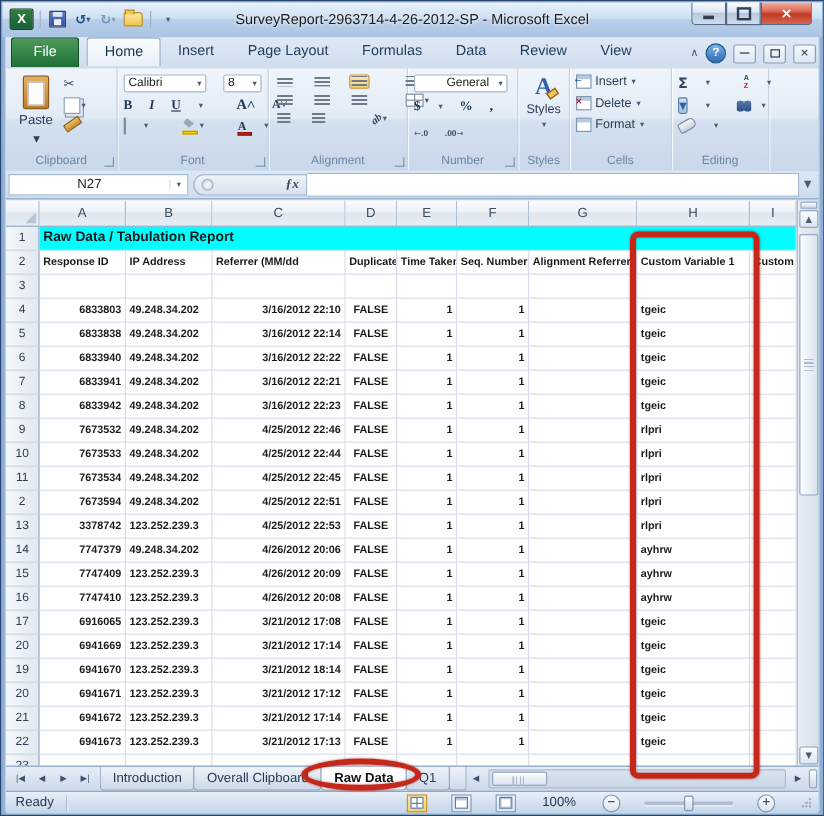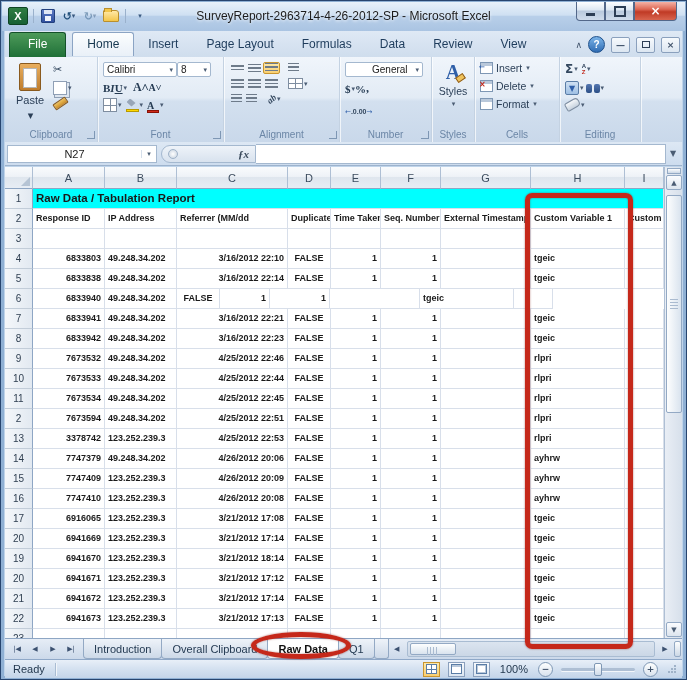--- a/index.html
+++ b/index.html
@@ -28,21 +28,21 @@
   .glass{width:29px;height:19px;border:1px solid #53688a;border-top:none;box-sizing:border-box;
     background:linear-gradient(#fdfeff 0%,#dbe6f2 45%,#b9c9dd 50%,#cfdcec 100%);
     display:flex;align-items:center;justify-content:center;font:700 10px "DejaVu Sans",sans-serif;color:#2d3e55;}
   .glass.first{border-radius:0 0 0 4px;}
   .glass.close{width:43px;background:linear-gradient(#f5b2a5 0%,#dd6754 40%,#c03a25 55%,#d8644e 100%);
     color:#fff;border-radius:0 0 4px 0;font-size:12px;}
   .minbar{width:9px;height:3px;background:#2d3e55;margin-top:6px;}
   .restsq{width:8px;height:7px;border:2px solid #2d3e55;}
   
   #tabstrip{left:4px;top:30px;right:4px;height:26px;background:linear-gradient(#dfe9f5,#cfdded);}
-  #ribbon-tabs{position:absolute;left:4px;bottom:0;display:flex;align-items:center;height:26px;}
+  #ribbon-tabs{position:absolute;left:4px;bottom:0;display:flex;align-items:flex-start;height:26px;}
   .rtab{padding:4px 14px 5px 14px;font:400 12px "Liberation Sans",sans-serif;color:#1e3c5c;}
   .rtab.filetab{background:linear-gradient(#4d9a59,#1f7038);border:1px solid #14512a;border-bottom:none;
     color:#fff;border-radius:3px 3px 0 0;padding:4px 18px 6px 18px;margin-right:6px;}
   .rtab.active{background:linear-gradient(#fbfdfe,#e9f0f8);border:1px solid #8ba4c4;border-bottom:none;
     border-radius:3px 3px 0 0;color:#15364f;}
   #strip-right{position:absolute;right:2px;top:5px;display:flex;align-items:center;gap:6px;}
   .helpcirc{width:15px;height:15px;border-radius:50%;background:linear-gradient(#7ab3e8,#2f6cb3);
     border:1px solid #1d4f8a;color:#fff;font:700 10px "Liberation Sans",sans-serif;display:flex;align-items:center;justify-content:center;}
   .mini-wbtn{width:17px;height:14px;border:1px solid #8aa0bd;border-radius:2px;background:linear-gradient(#f7fafd,#dce6f1);
     display:flex;align-items:center;justify-content:center;font:700 9px "DejaVu Sans",sans-serif;color:#41536b;}
@@ -53,21 +53,21 @@
     border-bottom:1px solid #8fa8c8;display:flex;}
   .rgroup{position:relative;height:100%;border-right:1px solid #c4d2e2;box-shadow:1px 0 0 rgba(255,255,255,.7);box-sizing:border-box;}
   .glabel{position:absolute;left:0;right:0;bottom:2px;text-align:center;font:400 10px "Liberation Sans",sans-serif;color:#6b86a6;}
   .launcher{position:absolute;right:2px;bottom:3px;width:7px;height:7px;border-left:1px solid #7e97b4;border-top:1px solid #7e97b4;transform:rotate(180deg);}
   .icon-lines{width:13px;height:10px;background:repeating-linear-gradient(#6e7b8a 0 1.5px,transparent 1.5px 3.5px);}
   .ibtn{display:flex;align-items:center;justify-content:center;border-radius:2px;padding:1px 2px;}
   .ibtn.sel{background:linear-gradient(#fde8a9,#f9cf71);border:1px solid #c9952e;padding:0 1px;}
   .dd{font:400 7px "DejaVu Sans",sans-serif;color:#4a5c73;margin-left:1px;}
   .combo{background:#fff;border:1px solid #a4b8cf;border-radius:2px;font:400 10px "Liberation Sans",sans-serif;
     color:#222;display:flex;align-items:center;justify-content:space-between;padding:0 3px;height:15px;box-sizing:border-box;}
-  .rrow{display:flex;align-items:center;gap:0;}
+  .rrow{display:flex;align-items:center;gap:14px;}
   .glyph{font-family:"DejaVu Sans",sans-serif;color:#33475e;}
   
   #g-clip{width:93px;}
   .pastebig{position:absolute;left:6px;top:6px;width:38px;height:60px;display:flex;flex-direction:column;align-items:center;}
   .clipicon{width:20px;height:26px;background:linear-gradient(#e8ae5e,#c07d2c);border:1px solid #8a5a1e;border-radius:2px;position:relative;}
   .clipicon:before{content:"";position:absolute;left:3px;top:4px;width:12px;height:18px;background:#fdfdfd;border:1px solid #b6b6b6;}
   .pastebig span{font:400 11px "Liberation Sans",sans-serif;color:#2b3f57;margin-top:3px;}
   .clipmini{position:absolute;left:48px;top:6px;display:flex;flex-direction:column;gap:5px;}
   .copyicon{width:12px;height:12px;background:#fff;border:1px solid #8f9fb5;box-shadow:2px 2px 0 #dde5ef,2px 2px 0 1px #8f9fb5;}
   .brush{width:13px;height:5px;background:linear-gradient(#f0c35c,#c88a2a);border:1px solid #8a5a1e;transform:rotate(-35deg);border-radius:1px;}
@@ -162,21 +162,21 @@
   #hscroll{flex:1;display:flex;align-items:center;margin:2px 2px;background:linear-gradient(#dbe4ef,#cbd7e6);border:1px solid #a9bcd2;border-radius:2px;position:relative;}
   #hthumb{position:absolute;left:2px;top:1px;bottom:1px;width:46px;background:linear-gradient(#fdfefe,#d9e3ee);border:1px solid #93a9c4;border-radius:2px;box-sizing:border-box;}
   #hthumb:after{content:"";position:absolute;top:3px;left:50%;margin-left:-6px;height:8px;width:12px;
     background:repeating-linear-gradient(90deg,#aabbd0 0 1px,transparent 1px 3px);}
   .splitterv{width:7px;margin:2px 1px;background:linear-gradient(#fdfefe,#ccd8e6);border:1px solid #93a9c4;border-radius:2px;box-sizing:border-box;}
   
   #statusbar{left:4px;top:658px;right:4px;height:19px;background:linear-gradient(#e8eff8 0%,#d4e1f0 50%,#c4d5e9 100%);
     border-top:1px solid #8fa8c8;display:flex;align-items:center;box-sizing:border-box;font:400 11px "Liberation Sans",sans-serif;color:#24394f;}
   #ready{padding:0 10px 0 8px;}
   .ssep{width:1px;height:13px;background:#a9bcd2;box-shadow:1px 0 0 #f2f6fa;}
-  #sb-right{margin-left:auto;display:flex;align-items:center;gap:8px;padding-right:6px;}
+  #sb-right{margin-left:auto;display:flex;align-items:center;gap:20px;padding-right:6px;}
   .viewb{width:17px;height:15px;border:1px solid #8aa0bd;background:linear-gradient(#f7fafd,#dce6f1);
     display:flex;align-items:center;justify-content:center;box-sizing:border-box;}
   .viewb.sel{background:linear-gradient(#fde8a9,#f9cf71);border-color:#c9952e;}
   .vb-grid{width:9px;height:8px;border:1px solid #5a7da6;background:
     linear-gradient(#5a7da6,#5a7da6) 50% 0/1px 100% no-repeat,
     linear-gradient(#5a7da6,#5a7da6) 0 50%/100% 1px no-repeat,#fff;}
   .vb-page{width:9px;height:8px;border:1px solid #5a7da6;background:#fff;box-shadow:inset 0 2px 0 #b9c8da;}
   .zoomtxt{margin:0 2px;}
   .zcirc{width:13px;height:13px;border-radius:50%;border:1px solid #7e97b4;background:linear-gradient(#fdfefe,#d9e3ee);
     display:flex;align-items:center;justify-content:center;font:700 9px "DejaVu Sans",sans-serif;color:#41536b;line-height:0;}
@@ -478,21 +478,21 @@
           <div class="cell cyan al-l" style="width: 631px;">Raw Data / Tabulation Report</div>
         </div>
         <div class="row">
           <div class="rownum" style="width: 28px;">2</div>
           <div class="cell hdr al-l" style="width: 72px;">Response ID</div>
           <div class="cell hdr al-l" style="width: 72px;">IP Address</div>
           <div class="cell hdr al-l" style="width: 111px;">Referrer (MM/dd</div>
           <div class="cell hdr al-l" style="width: 43px;">Duplicate</div>
           <div class="cell hdr al-l" style="width: 50px;">Time Taken (</div>
           <div class="cell hdr al-l" style="width: 60px;">Seq. Number</div>
-          <div class="cell hdr al-l" style="width: 90px;">External Timestamp</div>
+          <div class="cell hdr al-l" style="width: 90px;">Alignment Referrer</div>
           <div class="cell hdr al-l" style="width: 94px;">Custom Variable 1</div>
           <div class="cell hdr al-l" style="width: 39px;">Custom Variable 2</div>
         </div>
         <div class="row">
           <div class="rownum" style="width: 28px;">3</div>
           <div class="cell" style="width: 72px;"></div>
           <div class="cell" style="width: 72px;"></div>
           <div class="cell" style="width: 111px;"></div>
           <div class="cell" style="width: 43px;"></div>
           <div class="cell" style="width: 50px;"></div>
@@ -522,20 +522,21 @@
           <div class="cell al-r" style="width: 50px;">1</div>
           <div class="cell al-r" style="width: 60px;">1</div>
           <div class="cell al-l" style="width: 90px;"></div>
           <div class="cell al-l" style="width: 94px;">tgeic</div>
           <div class="cell al-l" style="width: 39px;"></div>
         </div>
         <div class="row">
           <div class="rownum" style="width: 28px;">6</div>
           <div class="cell al-r" style="width: 72px;">6833940</div>
           <div class="cell al-l" style="width: 72px;">49.248.34.202</div>
+          <div class="cell al-r" style="width: 111px;">3/16/2012 22:22</div>
           <div class="cell al-c" style="width: 43px;">FALSE</div>
           <div class="cell al-r" style="width: 50px;">1</div>
           <div class="cell al-r" style="width: 60px;">1</div>
           <div class="cell al-l" style="width: 90px;"></div>
           <div class="cell al-l" style="width: 94px;">tgeic</div>
           <div class="cell al-l" style="width: 39px;"></div>
         </div>
         <div class="row">
           <div class="rownum" style="width: 28px;">7</div>
           <div class="cell al-r" style="width: 72px;">6833941</div>

